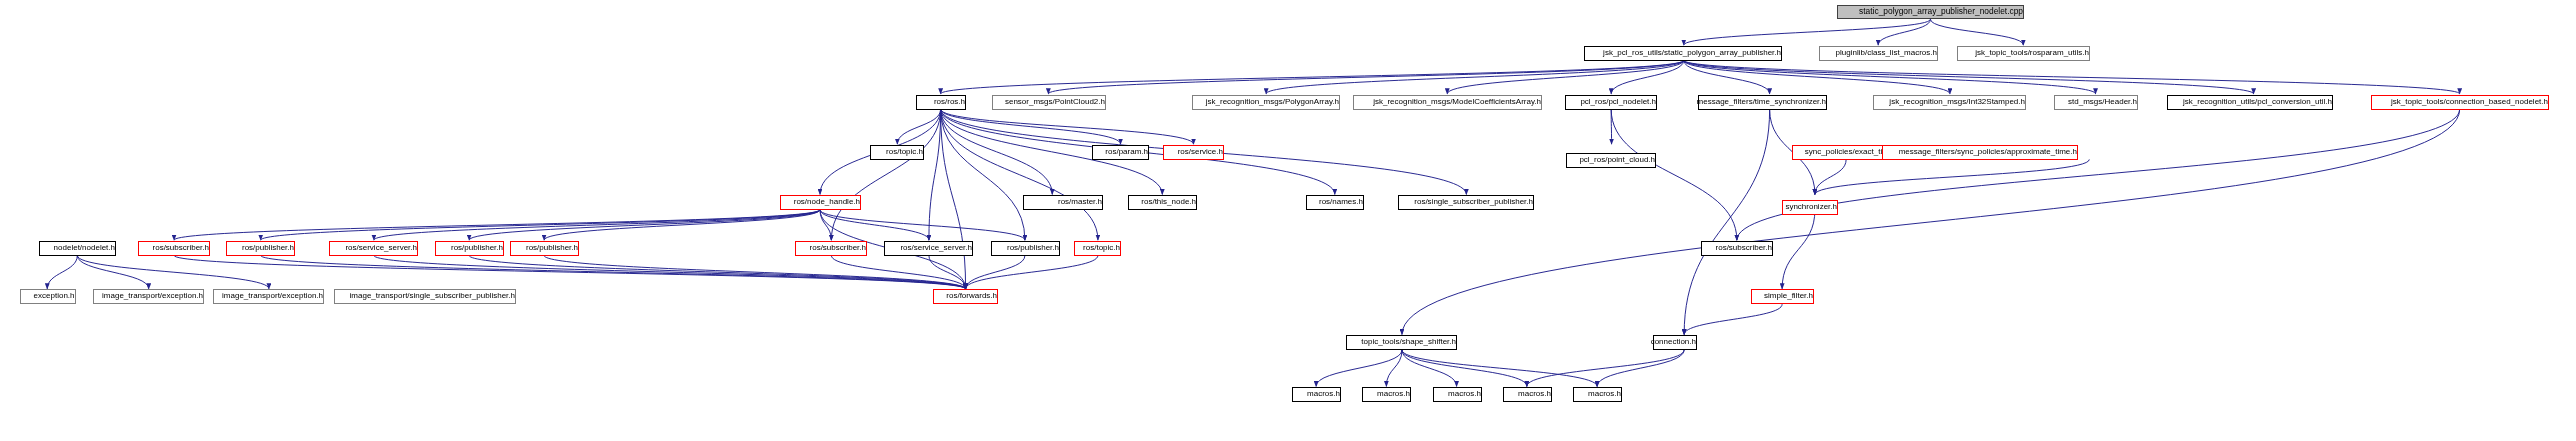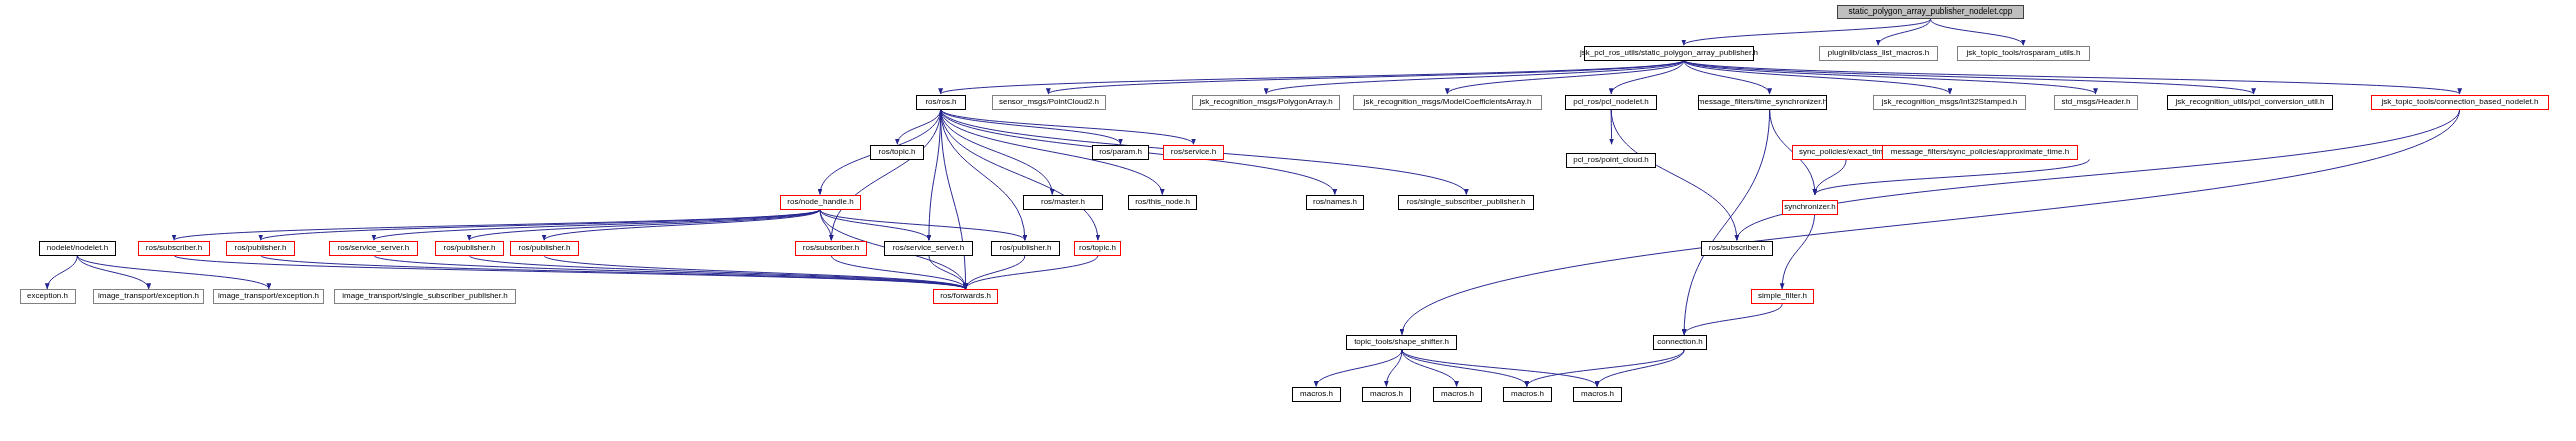--- a/index.html
+++ b/index.html
@@ -10,21 +10,21 @@
     background:#ffffff;
     font-family:"Liberation Sans","DejaVu Sans",sans-serif;
     overflow:hidden;
   }
   #edges{position:absolute;left:0;top:0;width:2576px;height:442px;}
   .node{
     position:absolute;
     box-sizing:border-box;
     display:flex;
     align-items:center;
-    justify-content:center;
+    justify-content:flex-end;
     height:14.6px;
     background:#ffffff;
     border:0.7px solid #000000;
     font-size:8px;
     line-height:7.7px;
     color:#000000;
     white-space:nowrap;
     letter-spacing:0px;
   }
   .node.root{
@@ -110,21 +110,21 @@
         <path d="M2014.7854545454547,502.7241379310345 C2014.7854545454547,528.948275862069 2194.276363636364,528.948275862069 2194.276363636364,555.1724137931035" marker-end="url(#arrow)"></path>
         <path d="M2014.7854545454547,502.7241379310345 C2014.7854545454547,528.948275862069 2295.2400000000002,528.948275862069 2295.2400000000002,555.1724137931035" marker-end="url(#arrow)"></path>
         <path d="M2420.322727272727,502.7241379310345 C2420.322727272727,528.948275862069 2194.276363636364,528.948275862069 2194.276363636364,555.1724137931035" marker-end="url(#arrow)"></path>
         <path d="M2420.322727272727,502.7241379310345 C2420.322727272727,528.948275862069 2295.2400000000002,528.948275862069 2295.2400000000002,555.1724137931035" marker-end="url(#arrow)"></path>
       </g>
   </svg>
   <div id="node-layer">
       <div class="node root" style="left: 1837px; top: 4.9px; width: 187px;">
         <span>static_polygon_array_publisher_nodelet.cpp</span>
       </div>
-      <div class="node black" style="left: 1584px; top: 46px; width: 170px;">
+      <div class="node black" style="left: 1584px; top: 46px; width: 198px;">
         <span>jsk_pcl_ros_utils/static_polygon_array_publisher.h</span>
       </div>
       <div class="node grey" style="left: 1819px; top: 46px; width: 119px;">
         <span>pluginlib/class_list_macros.h</span>
       </div>
       <div class="node grey" style="left: 1957px; top: 46px; width: 133px;">
         <span>jsk_topic_tools/rosparam_utils.h</span>
       </div>
       <div class="node black" style="left: 916px; top: 95px; width: 50px;">
         <span>ros/ros.h</span>
@@ -239,21 +239,21 @@
       </div>
       <div class="node red" style="left: 933px; top: 289px; width: 65px;">
         <span>ros/forwards.h</span>
       </div>
       <div class="node red" style="left: 1751px; top: 289px; width: 63px;">
         <span>simple_filter.h</span>
       </div>
       <div class="node black" style="left: 1346px; top: 335px; width: 111px;">
         <span>topic_tools/shape_shifter.h</span>
       </div>
-      <div class="node black" style="left: 1653px; top: 335px; width: 54px;">
+      <div class="node black" style="left: 1653px; top: 335px; width: 44px;">
         <span>connection.h</span>
       </div>
       <div class="node black" style="left: 1292px; top: 387px; width: 49px;">
         <span>macros.h</span>
       </div>
       <div class="node black" style="left: 1362px; top: 387px; width: 49px;">
         <span>macros.h</span>
       </div>
       <div class="node black" style="left: 1433px; top: 387px; width: 49px;">
         <span>macros.h</span>

